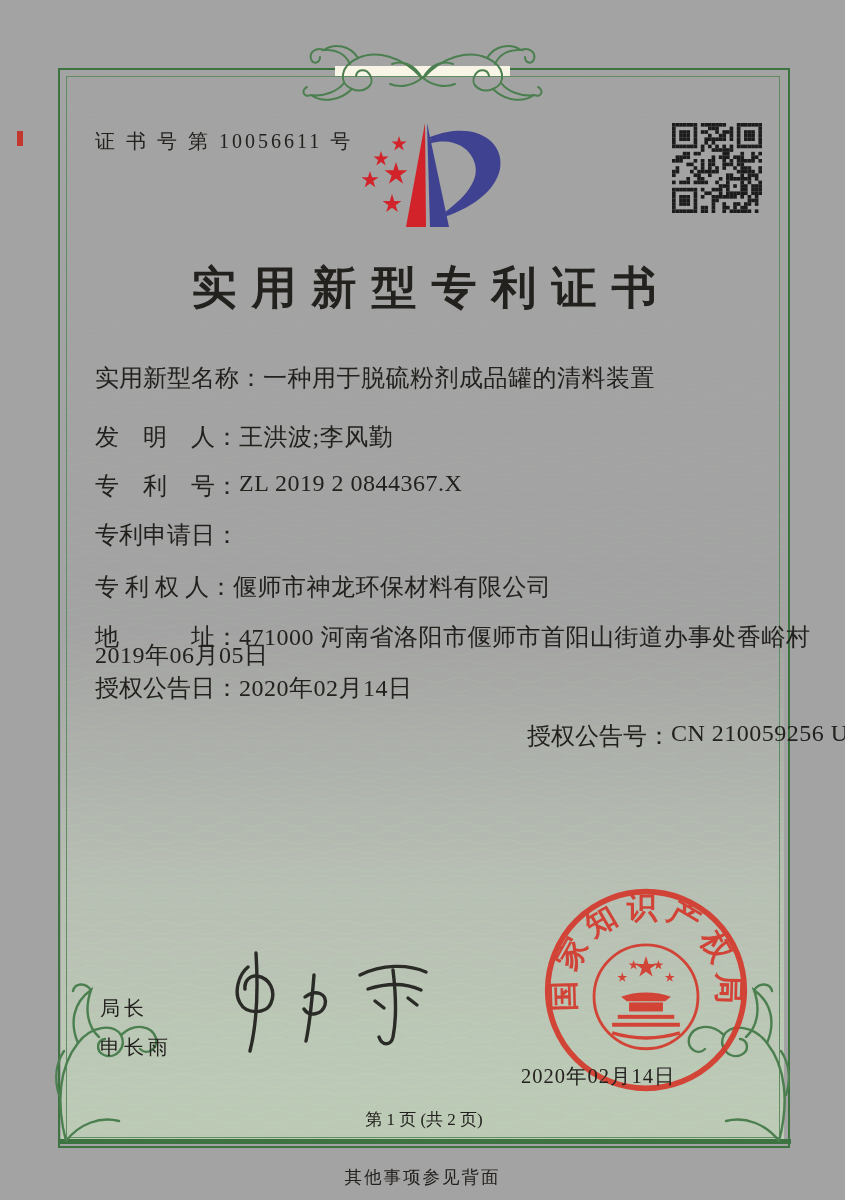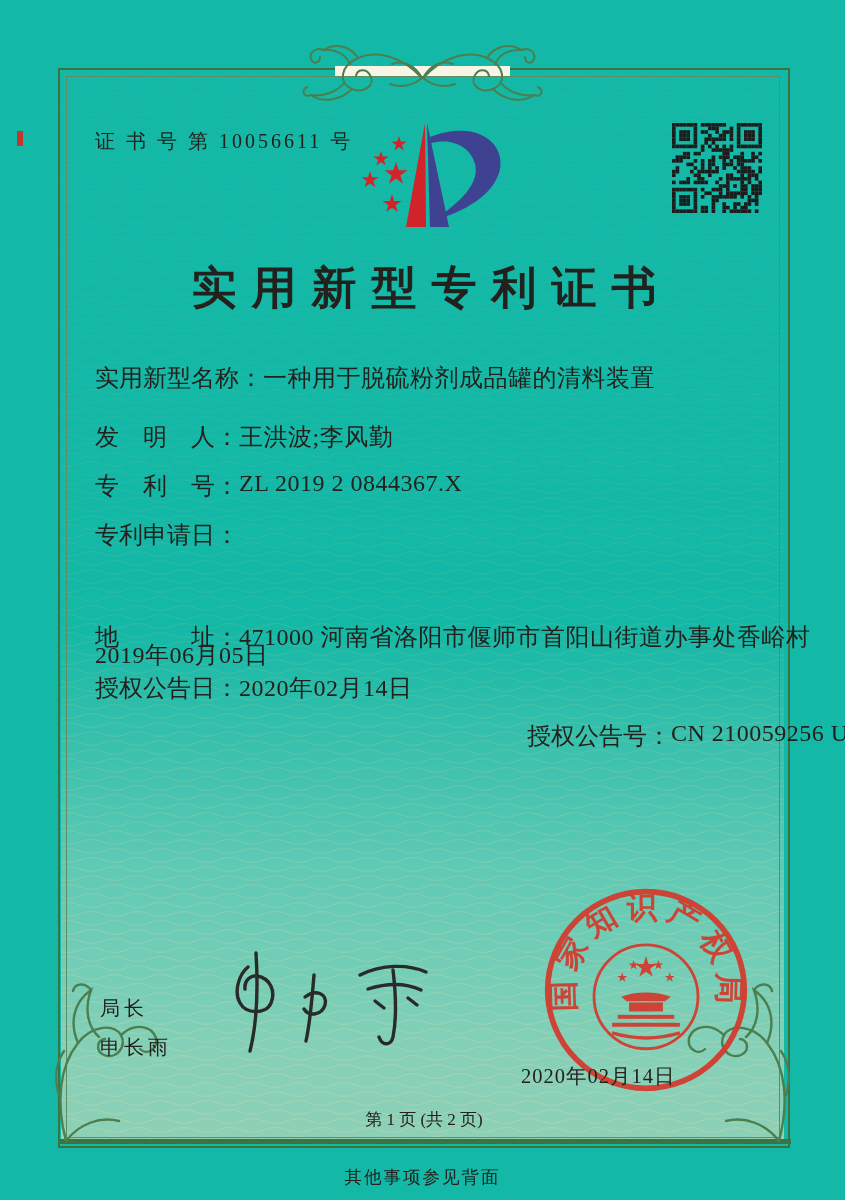--- a/index.html
+++ b/index.html
@@ -1,18 +1,18 @@
 <!DOCTYPE html>
 <html><head>
 <meta charset="utf-8">
 <style>
   html,body{margin:0;padding:0;background:#e8e6dd;}
   .page{
     position:relative;width:845px;height:1200px;margin:0 auto;
-    background:#14b8a6;overflow:hidden;
+    background:#a3a3a3;overflow:hidden;
     font-family:"Liberation Serif","DejaVu Serif",serif;color:#23211e;
   }
   .abs{position:absolute;}
   
   .frame-outer{left:58px;top:68px;width:728px;height:1076px;border:2.5px solid #3c7340;}
   .frame-inner{left:66px;top:76px;width:712px;height:1060px;border:1px solid #5f8c61;}
   .frame-bottom{left:58px;top:1139px;width:733px;height:5px;background:#3c7340;}
   .orn{color:#4b7f4f;}
   
   #waves{left:61px;top:71px;pointer-events:none;}
@@ -565,20 +565,24 @@
     <span class="field-value">王洪波;李风勤</span>
   </div>
   <div class="abs field-row" style="top:470px;">
     <span class="field-label">专　利　号：</span>
     <span class="field-value">ZL 2019 2 0844367.X</span>
   </div>
   <div class="abs field-row" style="top:519px;flex-direction:column;">
     <span class="field-label">专利申请日：</span>
     <span class="field-value">2019年06月05日</span>
   </div>
+  <div class="abs field-row" style="top:571px;">
+    <span class="field-label">专 利 权 人：</span>
+    <span class="field-value">偃师市神龙环保材料有限公司</span>
+  </div>
   <div class="abs field-row" style="top:621px;">
     <span class="field-label">地　　　址：</span>
     <span class="field-value">471000 河南省洛阳市偃师市首阳山街道办事处香峪村</span>
   </div>
 
   <div class="abs field-row" style="top:672px;">
     <span class="field-label">授权公告日：</span>
     <span class="field-value">2020年02月14日</span>
     <span class="grant-no">
       <span class="field-label" style="flex-basis:118px">授权公告号：</span>

